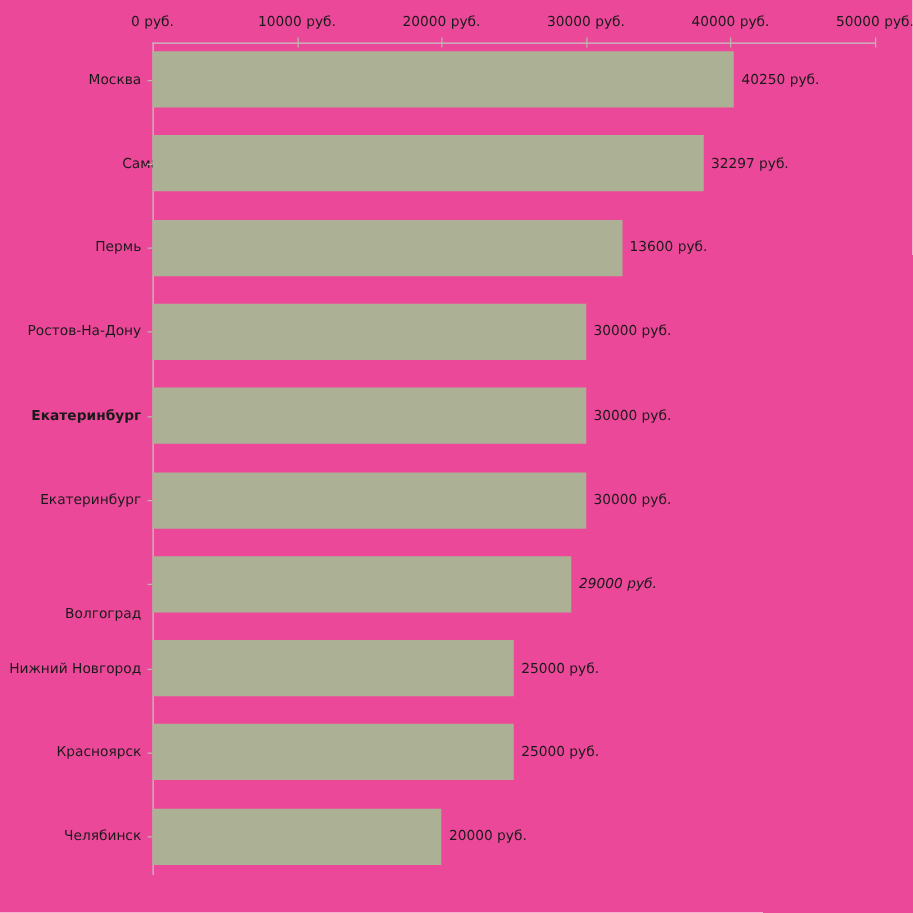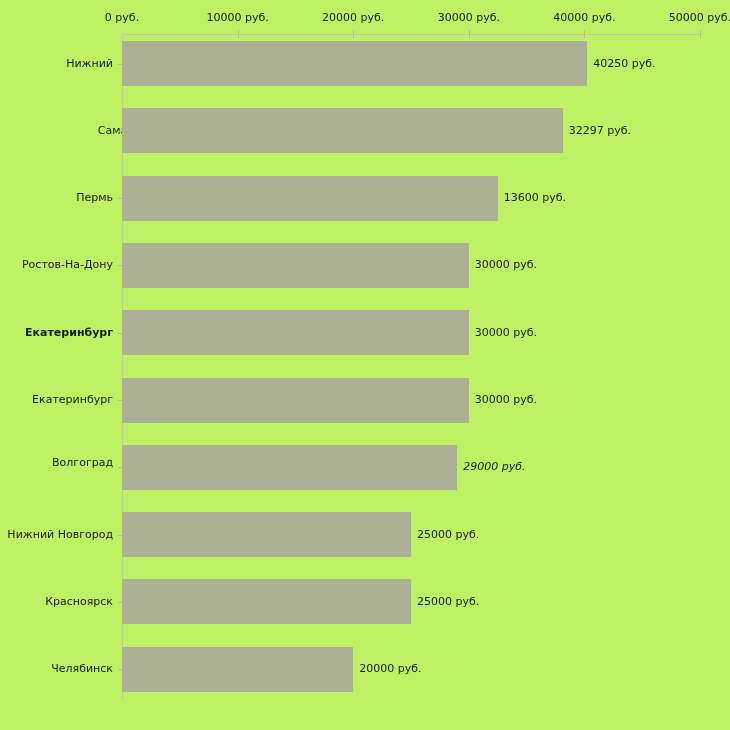--- a/index.html
+++ b/index.html
@@ -11,21 +11,21 @@
     width: 730px;
     height: 730px;
     font-family: "DejaVu Sans", "Liberation Sans", sans-serif;
     overflow: hidden;
   }
 
   #chart-root {
     position: relative;
     width: 730px;
     height: 730px;
-    background: #bef264;
+    background: #ec4899;
   }
 
   
   .xtick-label {
     position: absolute;
     font-size: 11px;
     color: #1a1a1a;
     white-space: nowrap;
     transform: translateX(-50%);
     line-height: 12px;
@@ -94,21 +94,21 @@
       <div class="xtick-label" style="left: 468.8px; top: 12px; color: rgb(26, 26, 26);">30000 руб.</div>
       <div class="xtick-mark" style="left: 468.8px; top: 30px; height: 8px;"></div>
       <div class="xtick-label" style="left: 584.4px; top: 12px; color: rgb(26, 26, 26);">40000 руб.</div>
       <div class="xtick-mark" style="left: 584.4px; top: 30px; height: 8px;"></div>
       <div class="xtick-label" style="left: 700px; top: 12px; color: rgb(26, 26, 26);">50000 руб.</div>
       <div class="xtick-mark" style="left: 700px; top: 30px; height: 8px;"></div>
     </div>
 
   <div id="plot-layer">
       <div class="bar-row" style="top: 0px;">
-        <div class="cat-label" style="right: 617px; top: 57.5px; color: rgb(26, 26, 26);">Нижний</div>
+        <div class="cat-label" style="right: 617px; top: 57.5px; color: rgb(26, 26, 26);">Москва</div>
         <div class="cat-tick" style="left: 118px; top: 63.5px;"></div>
         <div class="bar" title="Москва: 40250 руб." style="left: 122px; top: 41px; width: 465.29px; height: 45px; background: rgb(172, 176, 148);"></div>
         <div class="bar-value" style="left: 593.29px; top: 57.5px; color: rgb(26, 26, 26);">40250 руб.</div>
       </div>
       <div class="bar-row" style="top: 0px;">
         <div class="cat-label" style="right: 589px; top: 124.8px; color: rgb(26, 26, 26);">Самара</div>
         <div class="cat-tick" style="left: 118px; top: 130.8px;"></div>
         <div class="bar" title="Самара: 38125 руб." style="left: 122px; top: 108.3px; width: 440.725px; height: 45px; background: rgb(172, 176, 148);"></div>
         <div class="bar-value" style="left: 568.725px; top: 124.8px; color: rgb(26, 26, 26);">32297 руб.</div>
       </div>
@@ -130,21 +130,21 @@
         <div class="bar" title="Екатеринбург: 30000 руб." style="left: 122px; top: 310.2px; width: 346.8px; height: 45px; background: rgb(172, 176, 148);"></div>
         <div class="bar-value" style="left: 474.8px; top: 326.7px; color: rgb(26, 26, 26);">30000 руб.</div>
       </div>
       <div class="bar-row" style="top: 0px;">
         <div class="cat-label" style="right: 617px; top: 394px; color: rgb(26, 26, 26);">Екатеринбург</div>
         <div class="cat-tick" style="left: 118px; top: 400px;"></div>
         <div class="bar" title="Новосибирск: 30000 руб." style="left: 122px; top: 377.5px; width: 346.8px; height: 45px; background: rgb(172, 176, 148);"></div>
         <div class="bar-value" style="left: 474.8px; top: 394px; color: rgb(26, 26, 26);">30000 руб.</div>
       </div>
       <div class="bar-row" style="top: 0px;">
-        <div class="cat-label" style="right: 617px; top: 457px; color: rgb(26, 26, 26);">Волгоград</div>
+        <div class="cat-label" style="right: 617px; top: 485px; color: rgb(26, 26, 26);">Волгоград</div>
         <div class="cat-tick" style="left: 118px; top: 467.3px;"></div>
         <div class="bar" title="Волгоград: 29000 руб." style="left: 122px; top: 444.8px; width: 335.24px; height: 45px; background: rgb(172, 176, 148);"></div>
         <div class="bar-value" style="left: 463.24px; top: 461.3px; color: rgb(26, 26, 26); font-style: italic;">29000 руб.</div>
       </div>
       <div class="bar-row" style="top: 0px;">
         <div class="cat-label" style="right: 617px; top: 528.6px; color: rgb(26, 26, 26);">Нижний Новгород</div>
         <div class="cat-tick" style="left: 118px; top: 534.6px;"></div>
         <div class="bar" title="Нижний Новгород: 25000 руб." style="left: 122px; top: 512.1px; width: 289px; height: 45px; background: rgb(172, 176, 148);"></div>
         <div class="bar-value" style="left: 417px; top: 528.6px; color: rgb(26, 26, 26);">25000 руб.</div>
       </div>

